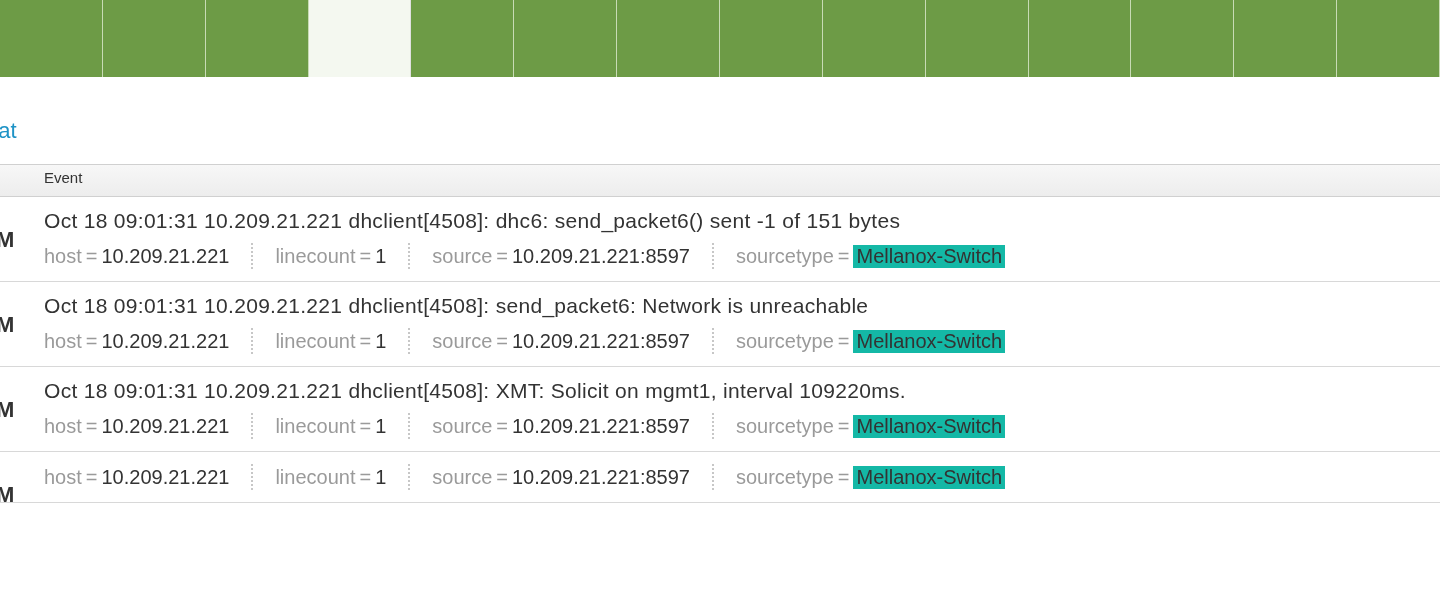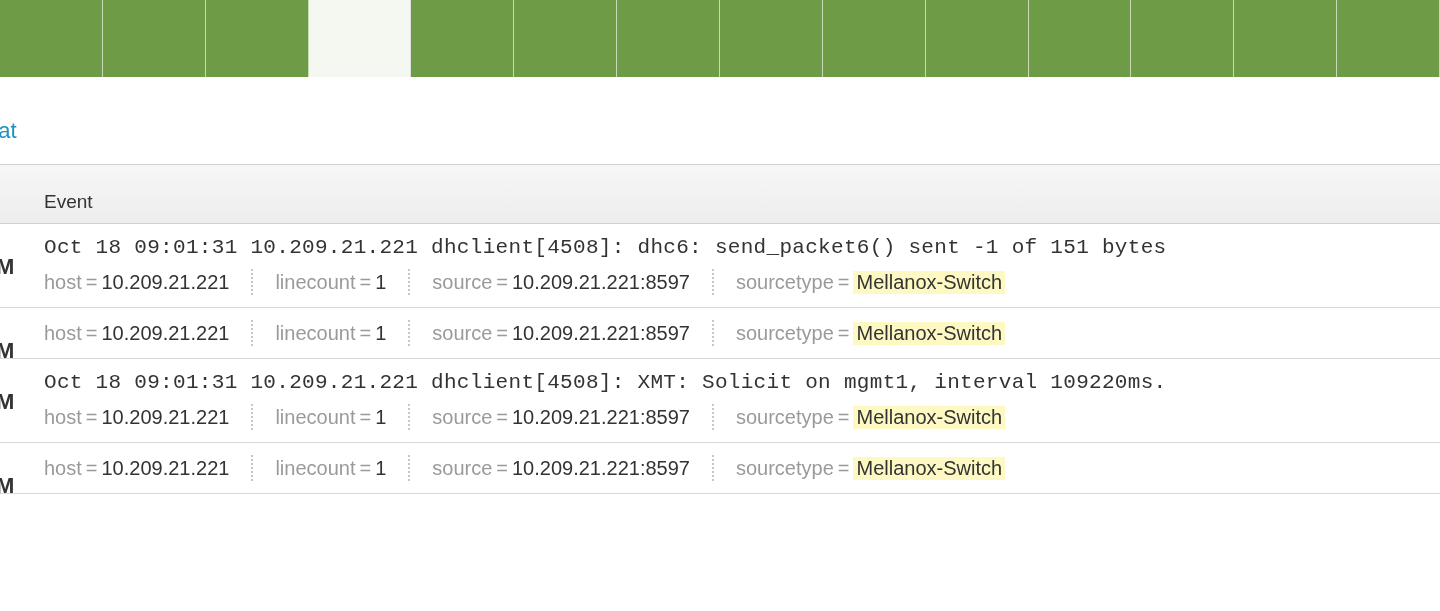--- a/index.html
+++ b/index.html
@@ -41,30 +41,30 @@
       gap: 6px;
     }
     .link-btn.trunc {
       margin-left: -14px;
     }
     .table-header {
       display: flex;
       background: linear-gradient(#f7f7f7, #ededed);
       border-top: 1px solid #d0d0d0;
       border-bottom: 1px solid #d0d0d0;
-      padding: 26px 0 10px 44px;
-      font-size: 19px;
+      padding: 4px 0 10px 44px;
+      font-size: 15px;
       color: #333;
     }
     .event-row {
       border-bottom: 1px solid #d8d8d8;
       padding: 12px 0 12px 44px;
     }
     .event-raw {
-      font-family: Liberation Mono, monospace;
+      font-family: Liberation Sans, sans-serif;
       font-size: 21px;
       color: #333;
       white-space: pre;
       margin-bottom: 10px;
       letter-spacing: 0.3px;
     }
     .event-meta {
       display: flex;
       align-items: center;
       gap: 0;
@@ -73,21 +73,21 @@
     }
     .meta-item {
       display: inline-flex;
       align-items: center;
       white-space: nowrap;
     }
     .meta-key { color: #9a9a9a; }
     .meta-eq { color: #9a9a9a; margin: 0 4px; }
     .meta-val { color: #333; }
     .meta-val.hl {
-      background: #fef9c3;
+      background: #14b8a6;
       padding: 0 3px;
     }
     .meta-sep {
       display: inline-block;
       width: 1px;
       height: 26px;
       border-left: 2px dotted #c7c7c7;
       margin: 0 22px;
     }
     .row-wrap { position: relative; }
@@ -167,20 +167,21 @@
             <span class="meta-key">sourcetype</span>
             <span class="meta-eq">=</span>
             <span class="meta-val hl">Mellanox-Switch</span>
           </span>
         </div>
       </div>
     </div>
     <div class="row-wrap">
       <div class="time-stub">M</div>
       <div class="event-row">
+        <div class="event-raw">Oct 18 09:01:31 10.209.21.221 dhclient[4508]: send_packet6: Network is unreachable</div>
         <div class="event-meta">
           <span class="meta-item">
             <span class="meta-key">host</span>
             <span class="meta-eq">=</span>
             <span class="meta-val">10.209.21.221</span>
           </span>
           <span class="meta-sep"></span>
           <span class="meta-item">
             <span class="meta-key">linecount</span>
             <span class="meta-eq">=</span>

